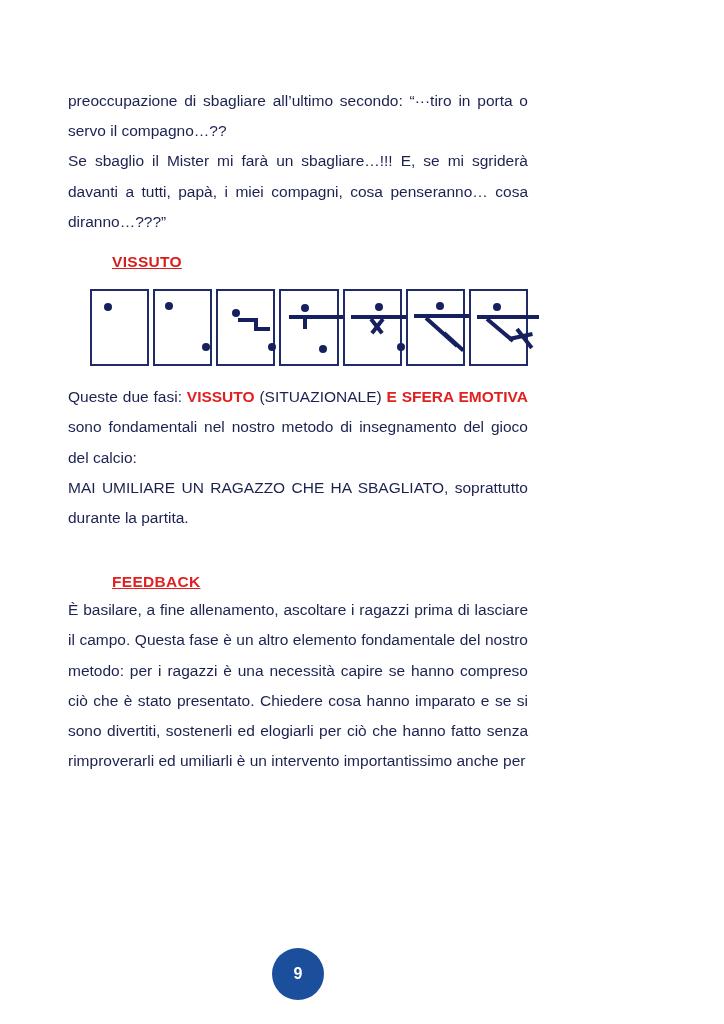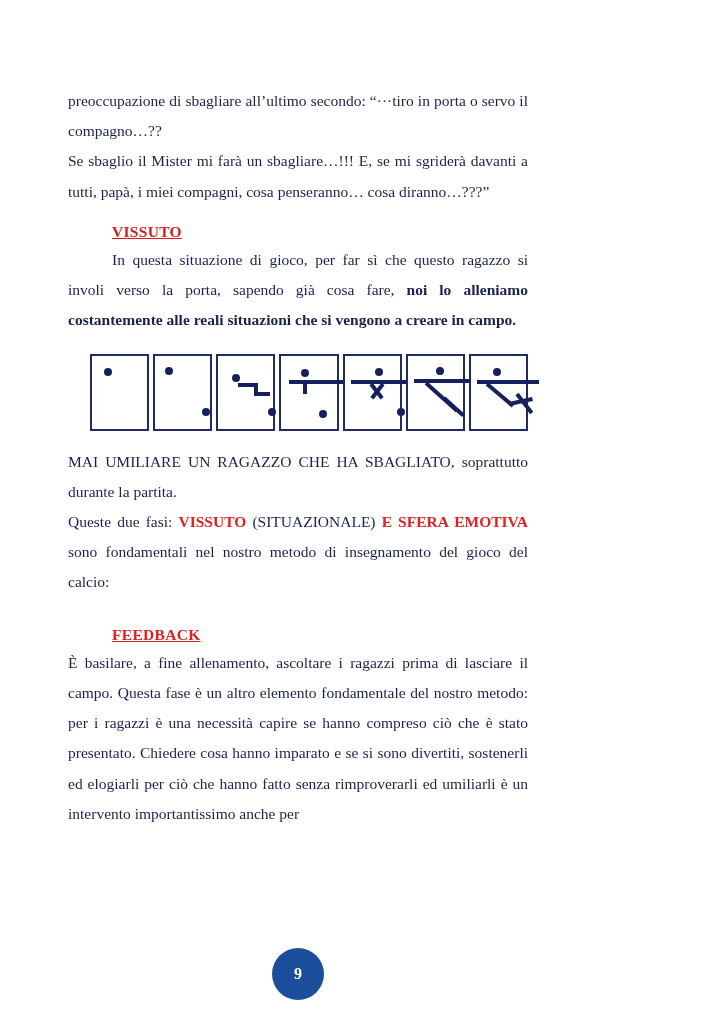--- a/index.html
+++ b/index.html
@@ -15,21 +15,20 @@
     position: relative;
     overflow: hidden;
   }
   .page {
     position: absolute;
     top: 0; left: 0;
     width: 596px;
     height: 1024px;
     box-sizing: border-box;
     padding: 86px 68px 0 68px;
-    font-family: Liberation Serif, serif;
   }
   .para {
     font-size: 15.5px;
     line-height: 1.95;
     color: #1b2250;
     text-align: justify;
     margin: 0 0 0 0;
   }
   .indent {
     text-indent: 44px;
@@ -43,21 +42,21 @@
     text-decoration: underline;
     font-size: 15.5px;
     margin: 16px 0 4px 44px;
     letter-spacing: 0.3px;
   }
   .heading-feedback {
     color: #e12020;
     font-weight: bold;
     text-decoration: underline;
     font-size: 15.5px;
-    margin: 0 0 4px 44px;
+    margin: 12px 0 4px 44px;
     letter-spacing: 0.3px;
   }
   .red {
     color: #e12020;
     font-weight: bold;
   }
   .figure-strip {
     display: flex;
     gap: 4px;
     margin: 18px 0 16px 22px;
@@ -111,21 +110,20 @@
 </head>
 <body>
 
 <div class="page">
 
   <p class="para">preoccupazione di sbagliare all’ultimo secondo: “···tiro in porta o servo il compagno…??</p>
   <p class="para">Se sbaglio il Mister mi farà un sbagliare…!!! E, se mi sgriderà davanti a tutti, papà, i miei compagni, cosa penseranno… cosa diranno…???”</p>
 
   <div class="heading-vissuto">VISSUTO</div>
 
-  <p class="para indent"><span>In questa situazione di gioco, per far sì che questo ragazzo si involi verso la porta, sapendo già cosa fare, </span><span class="bold">noi lo alleniamo costantemente alle reali situazioni che si vengono a creare in campo.</span></p>
 
   <div class="figure-strip">
 
     <div class="frame">
       <span class="dot" style="left:12px; top:12px;"></span>
     </div>
 
     <div class="frame">
       <span class="dot" style="left:10px; top:11px;"></span>
       <span class="dot" style="left:47px; top:52px;"></span>
@@ -164,23 +162,23 @@
     <div class="frame">
       <span class="dot" style="left:22px; top:12px;"></span>
       <span class="bar" style="left:6px; top:24px; width:62px;"></span>
       <span class="diag" style="left:16px; top:26px; width:34px; transform:rotate(40deg);"></span>
       <span class="diag" style="left:46px; top:36px; width:24px; transform:rotate(52deg);"></span>
       <span class="diag" style="left:38px; top:46px; width:24px; transform:rotate(-12deg);"></span>
     </div>
 
   </div>
 
+  <p class="para"><span>Queste due fasi: </span><span class="red">VISSUTO</span><span> (SITUAZIONALE) </span><span class="red">E SFERA EMOTIVA</span><span> sono fondamentali nel nostro metodo di insegnamento del gioco del calcio:</span></p>
+
   <p class="para">MAI UMILIARE UN RAGAZZO CHE HA SBAGLIATO, soprattutto durante la partita.</p>
-
-  <p class="para"><span>Queste due fasi: </span><span class="red">VISSUTO</span><span> (SITUAZIONALE) </span><span class="red">E SFERA EMOTIVA</span><span> sono fondamentali nel nostro metodo di insegnamento del gioco del calcio:</span></p>
 
   <div class="block-spacer"></div>
 
   <div class="heading-feedback">FEEDBACK</div>
 
   <p class="para">È basilare, a fine allenamento, ascoltare i ragazzi prima di lasciare il campo. Questa fase è un altro elemento fondamentale del nostro metodo: per i ragazzi è una necessità capire se hanno compreso ciò che è stato presentato. Chiedere cosa hanno imparato e se si sono divertiti, sostenerli ed elogiarli per ciò che hanno fatto senza rimproverarli ed umiliarli è un intervento importantissimo anche per</p>
 
   <div class="pagenum">9</div>
 
 </div>

